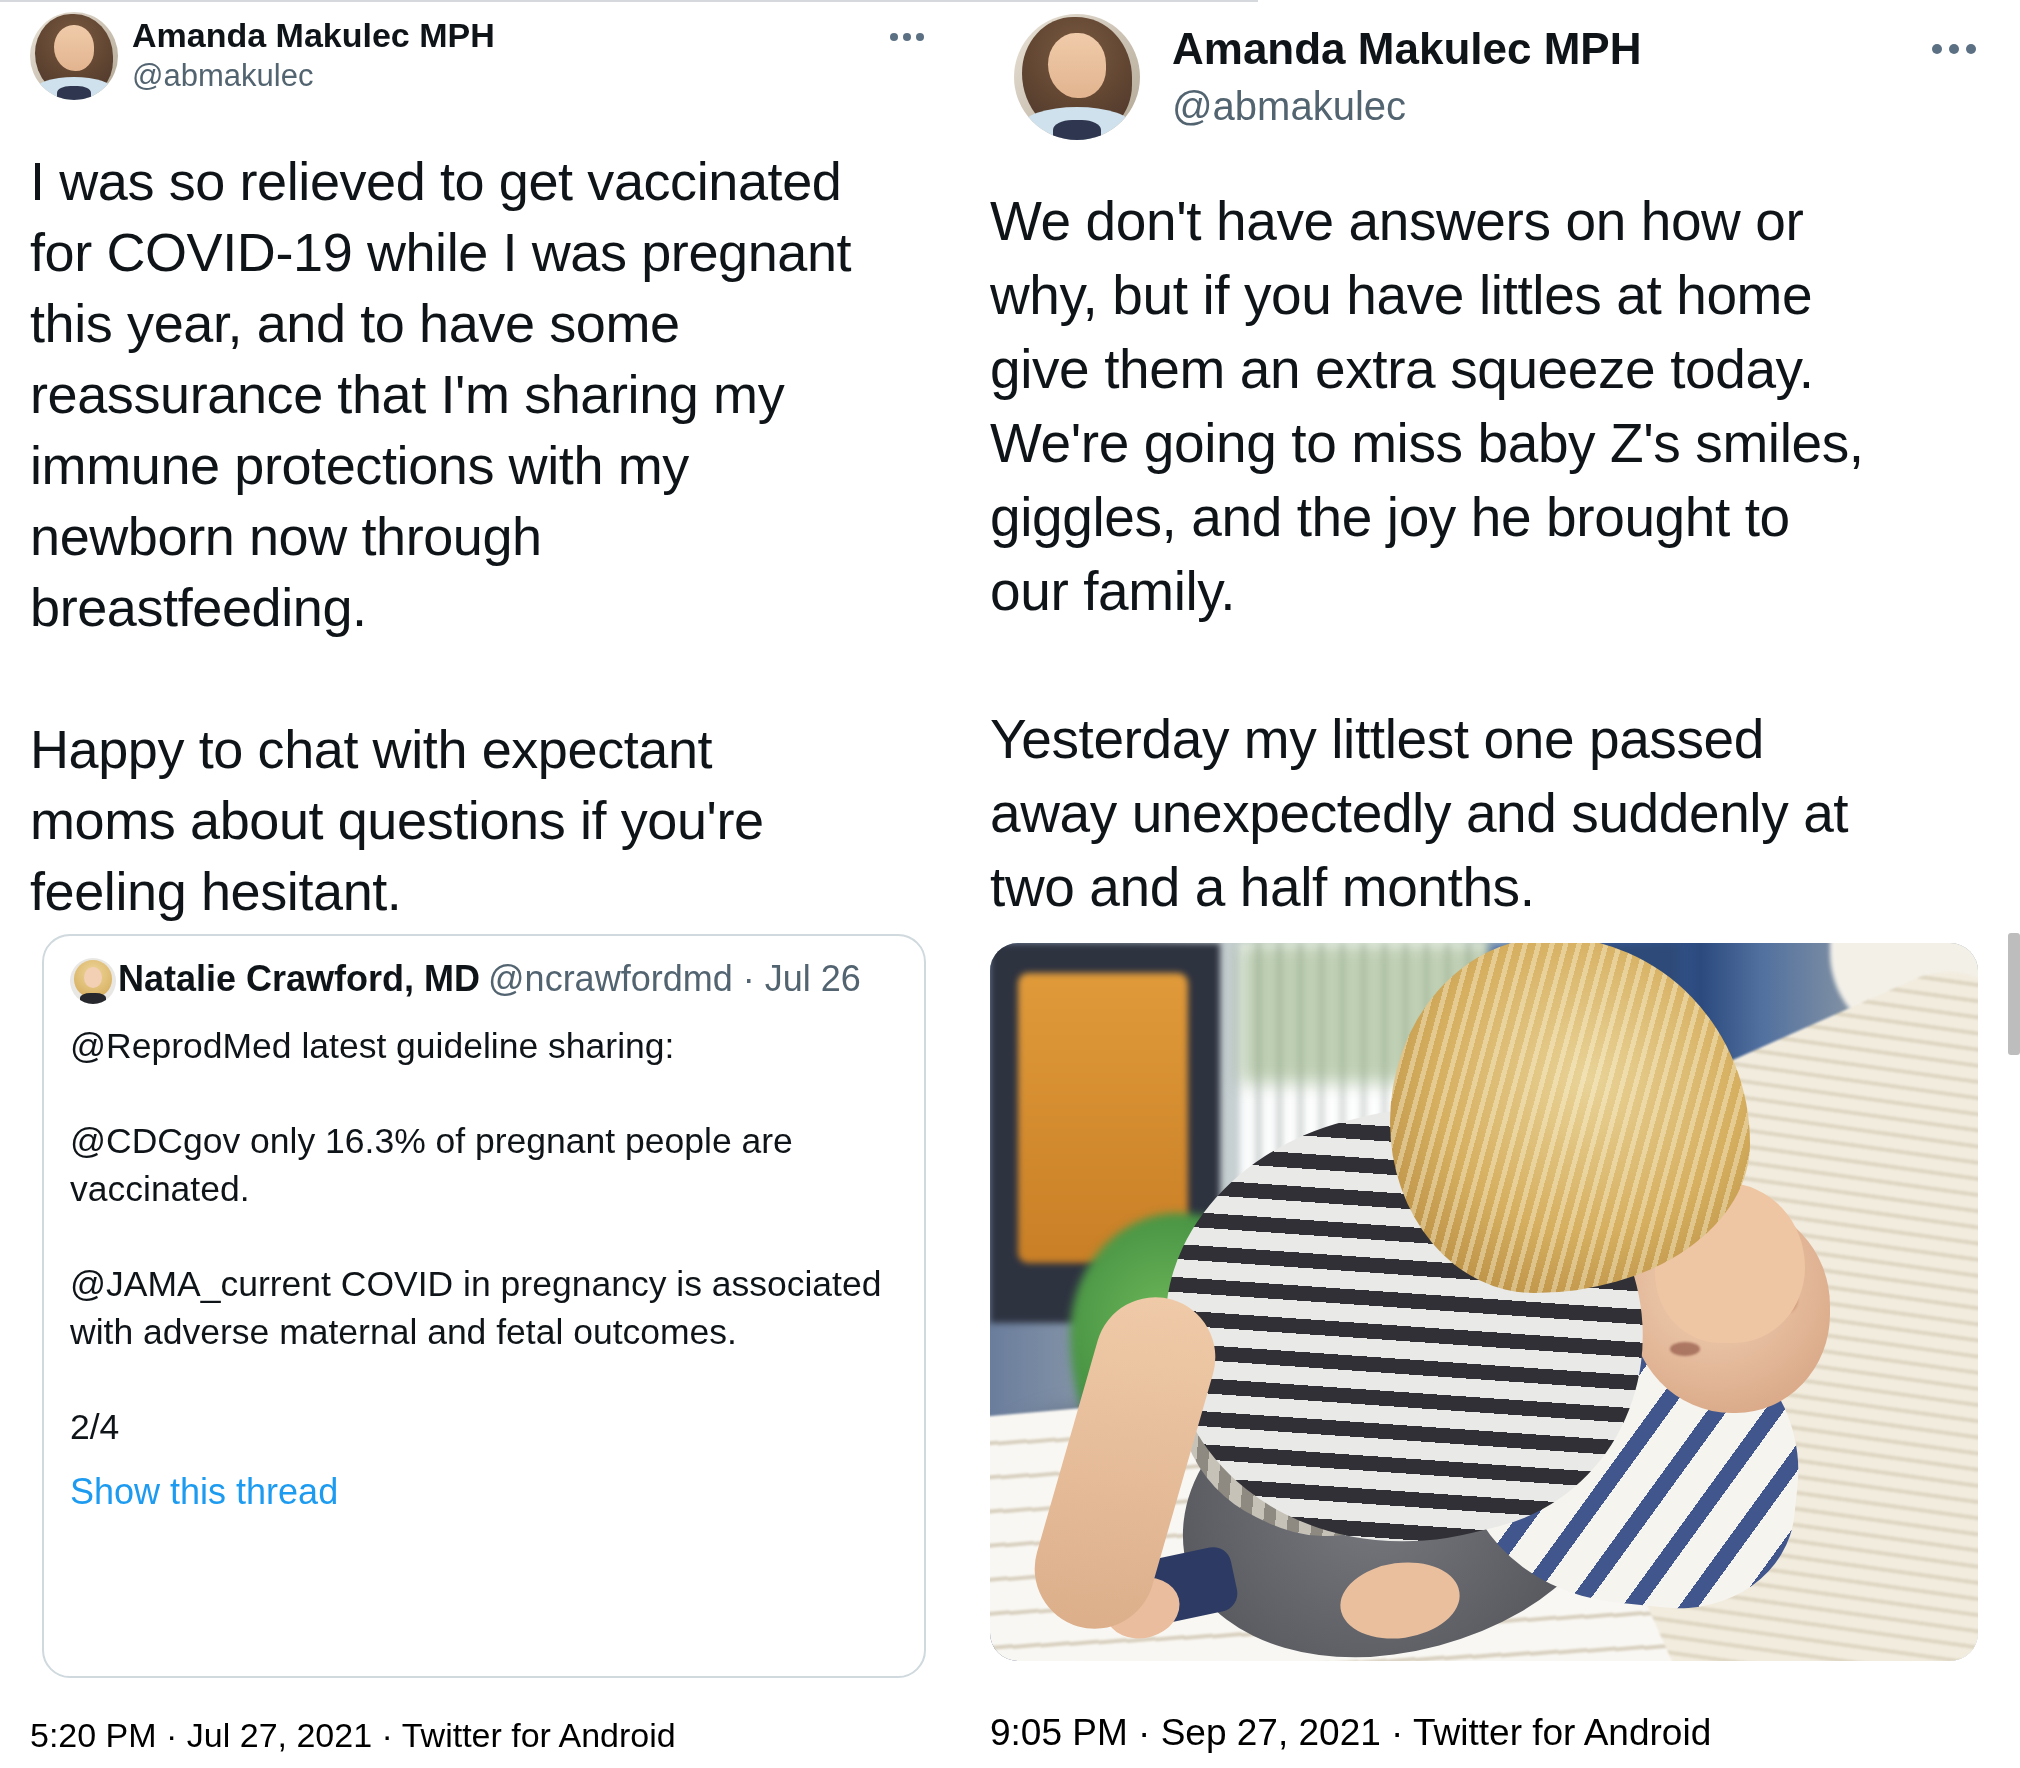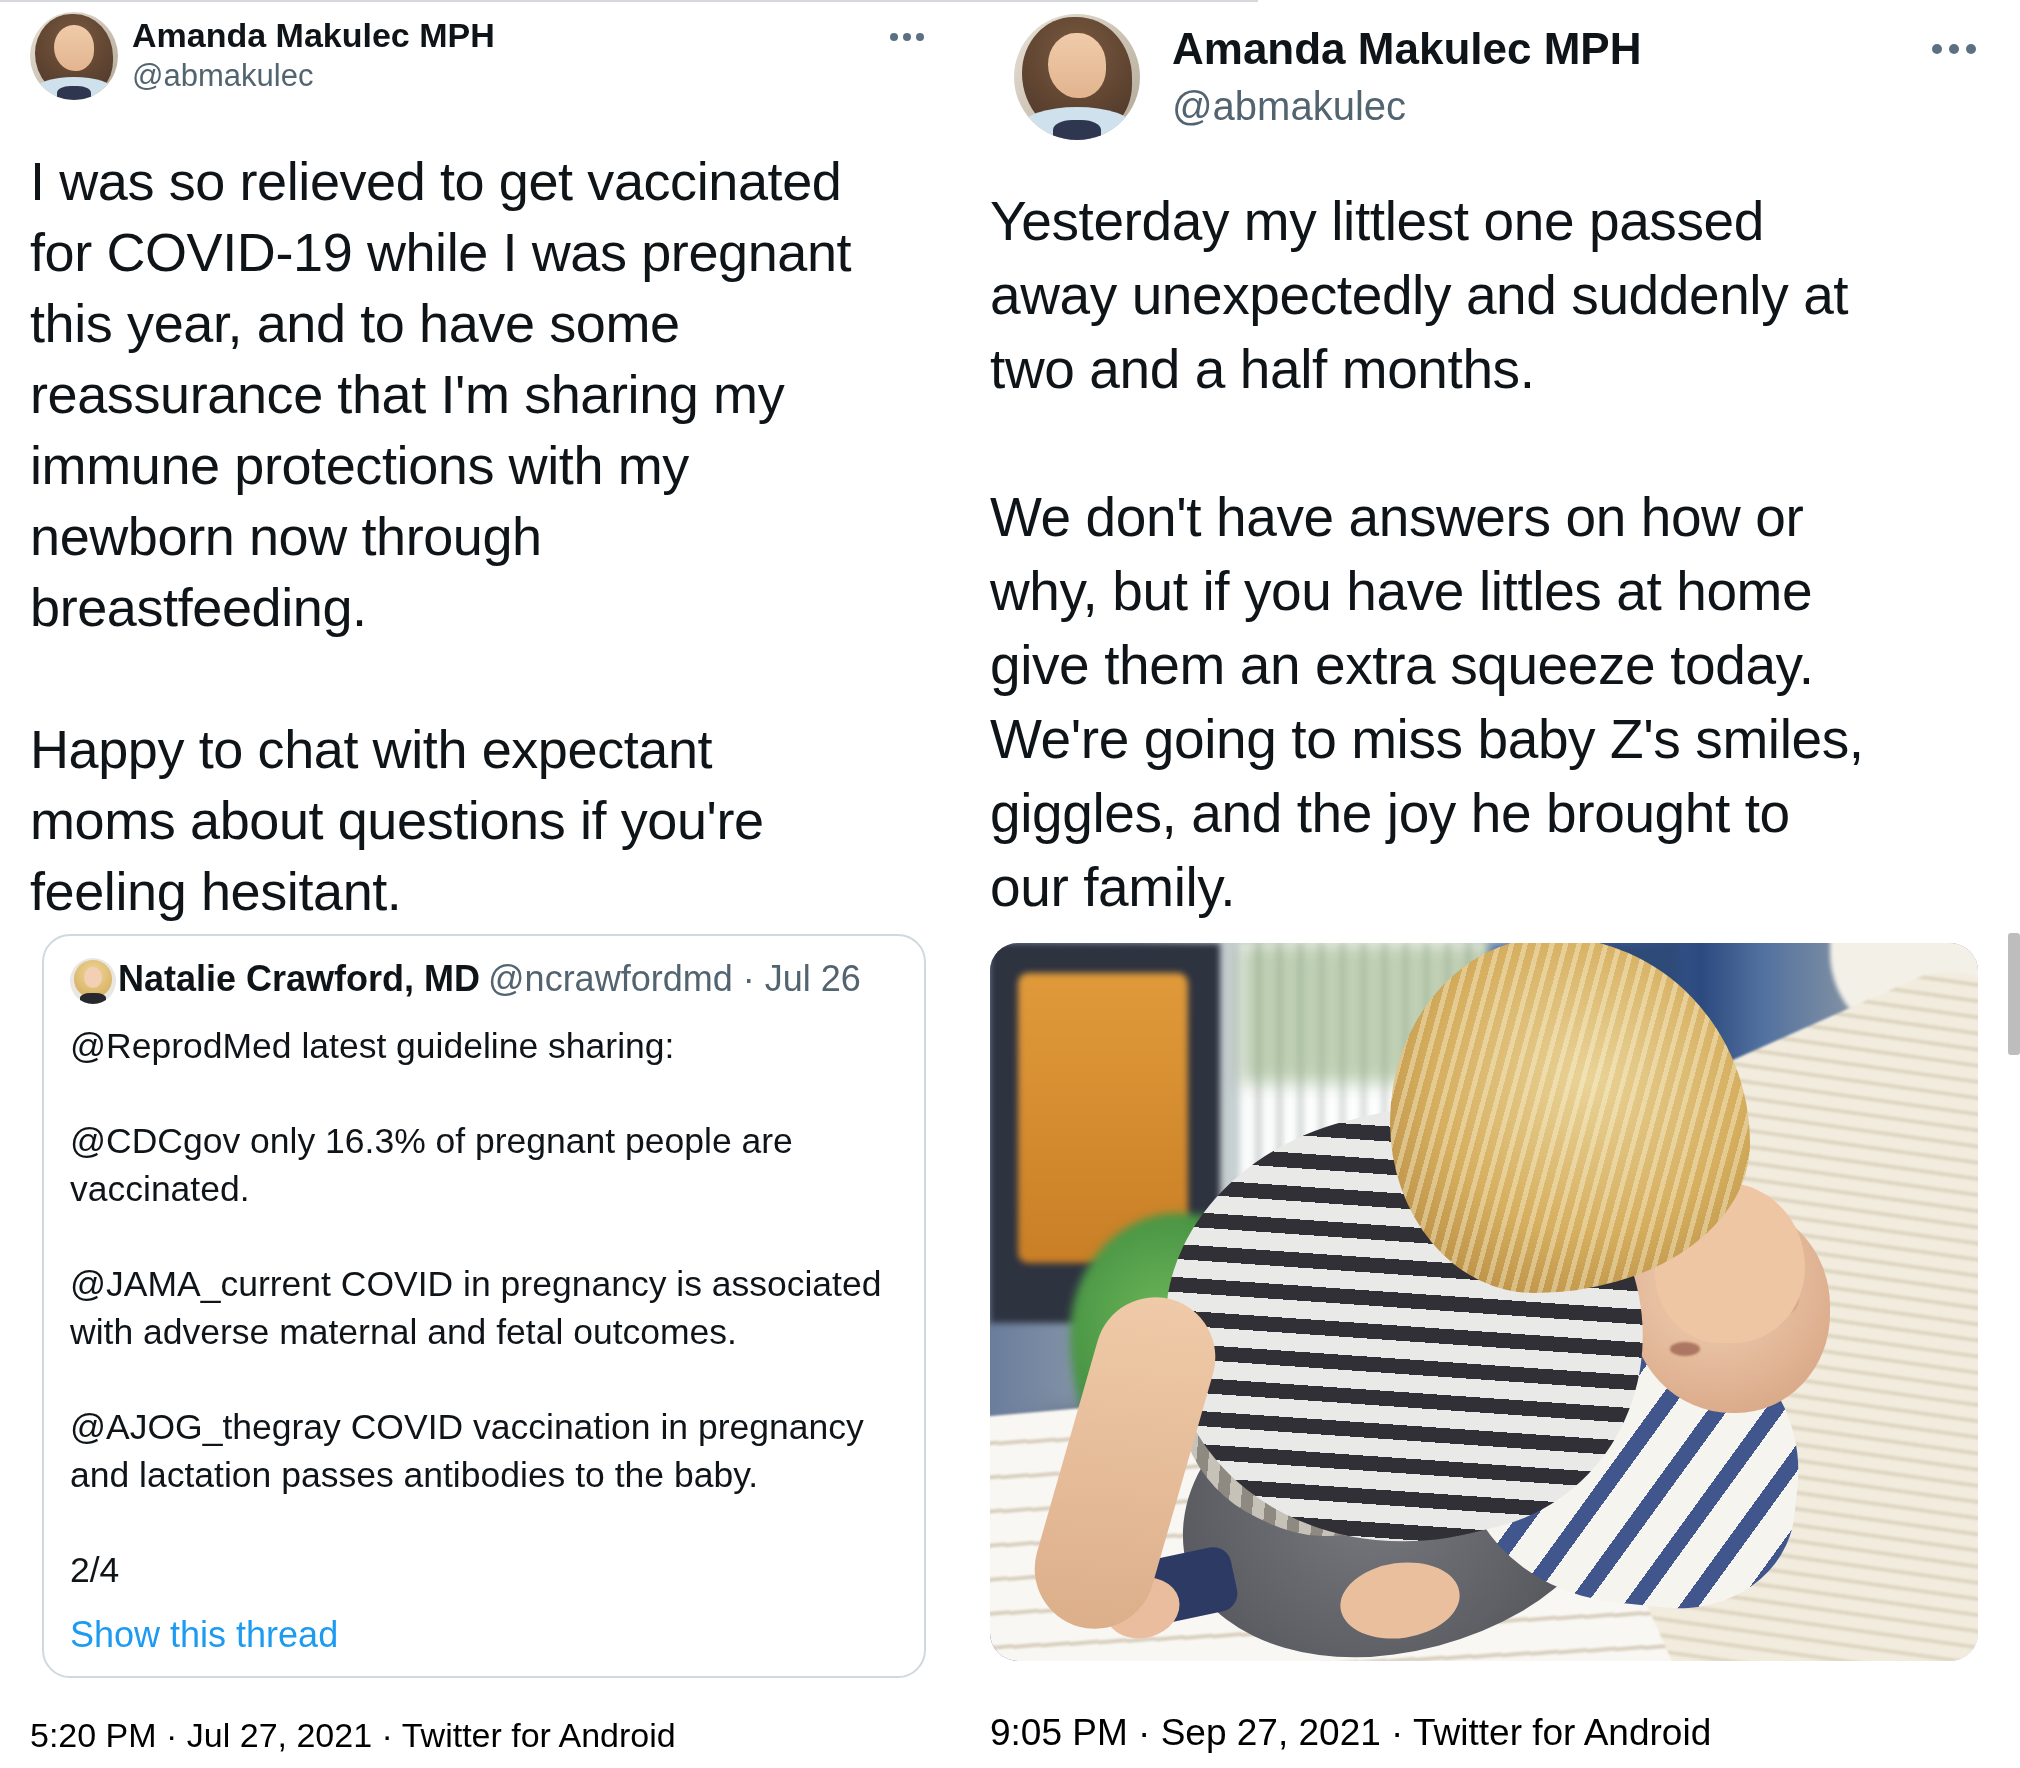--- a/index.html
+++ b/index.html
@@ -158,22 +158,20 @@
         <div>
           <span class="q-name">Natalie Crawford, MD</span><span class="q-meta">@ncrawfordmd · Jul 26</span>
         </div>
       </div>
       <div class="q-body">
         <p>@ReprodMed latest guideline sharing:</p>
         <p>@CDCgov only 16.3% of pregnant people are
 vaccinated.</p>
         <p>@JAMA_current COVID in pregnancy is associated
 with adverse maternal and fetal outcomes.</p>
-        <p>@AJOG_thegray COVID vaccination in pregnancy
-and lactation passes antibodies to the baby.</p>
         <p>2/4</p>
       </div>
       <div class="show-thread">Show this thread</div>
     </div>
 
     <div class="abs timestamp">5:20 PM · Jul 27, 2021 · Twitter for Android</div>
   </div>
 
   <div class="abs panel-right pr">
 
@@ -185,29 +183,29 @@
     </div>
     <div class="abs name" style="left:210px;top:24px;font-size:44px;">Amanda Makulec MPH</div>
     <div class="abs handle" style="left:210px;top:84px;font-size:40px;">@abmakulec</div>
     <div class="abs dots" style="left:970px;top:44px;gap:7px;">
       <i style="width:10px;height:10px;"></i>
       <i style="width:10px;height:10px;"></i>
       <i style="width:10px;height:10px;"></i>
     </div>
 
     <div class="abs tweet-text">
-      <p>Yesterday my littlest one passed
-away unexpectedly and suddenly at
-two and a half months.</p>
       <p>We don't have answers on how or
 why, but if you have littles at home
 give them an extra squeeze today.
 We're going to miss baby Z's smiles,
 giggles, and the joy he brought to
 our family.</p>
+      <p>Yesterday my littlest one passed
+away unexpectedly and suddenly at
+two and a half months.</p>
     </div>
 
     <div class="abs photo" role="img" aria-label="Toddler in striped shirt leaning over and kissing a newborn baby lying on a cream pillow on a bed">
       <div class="ph-wall"></div>
       <div class="ph-blinds"></div>
       <div class="ph-foliage"></div>
       <div class="ph-frame"></div>
       <div class="ph-shelf"></div>
       <div class="ph-bag"></div>
       <div class="ph-darkblob"></div>

